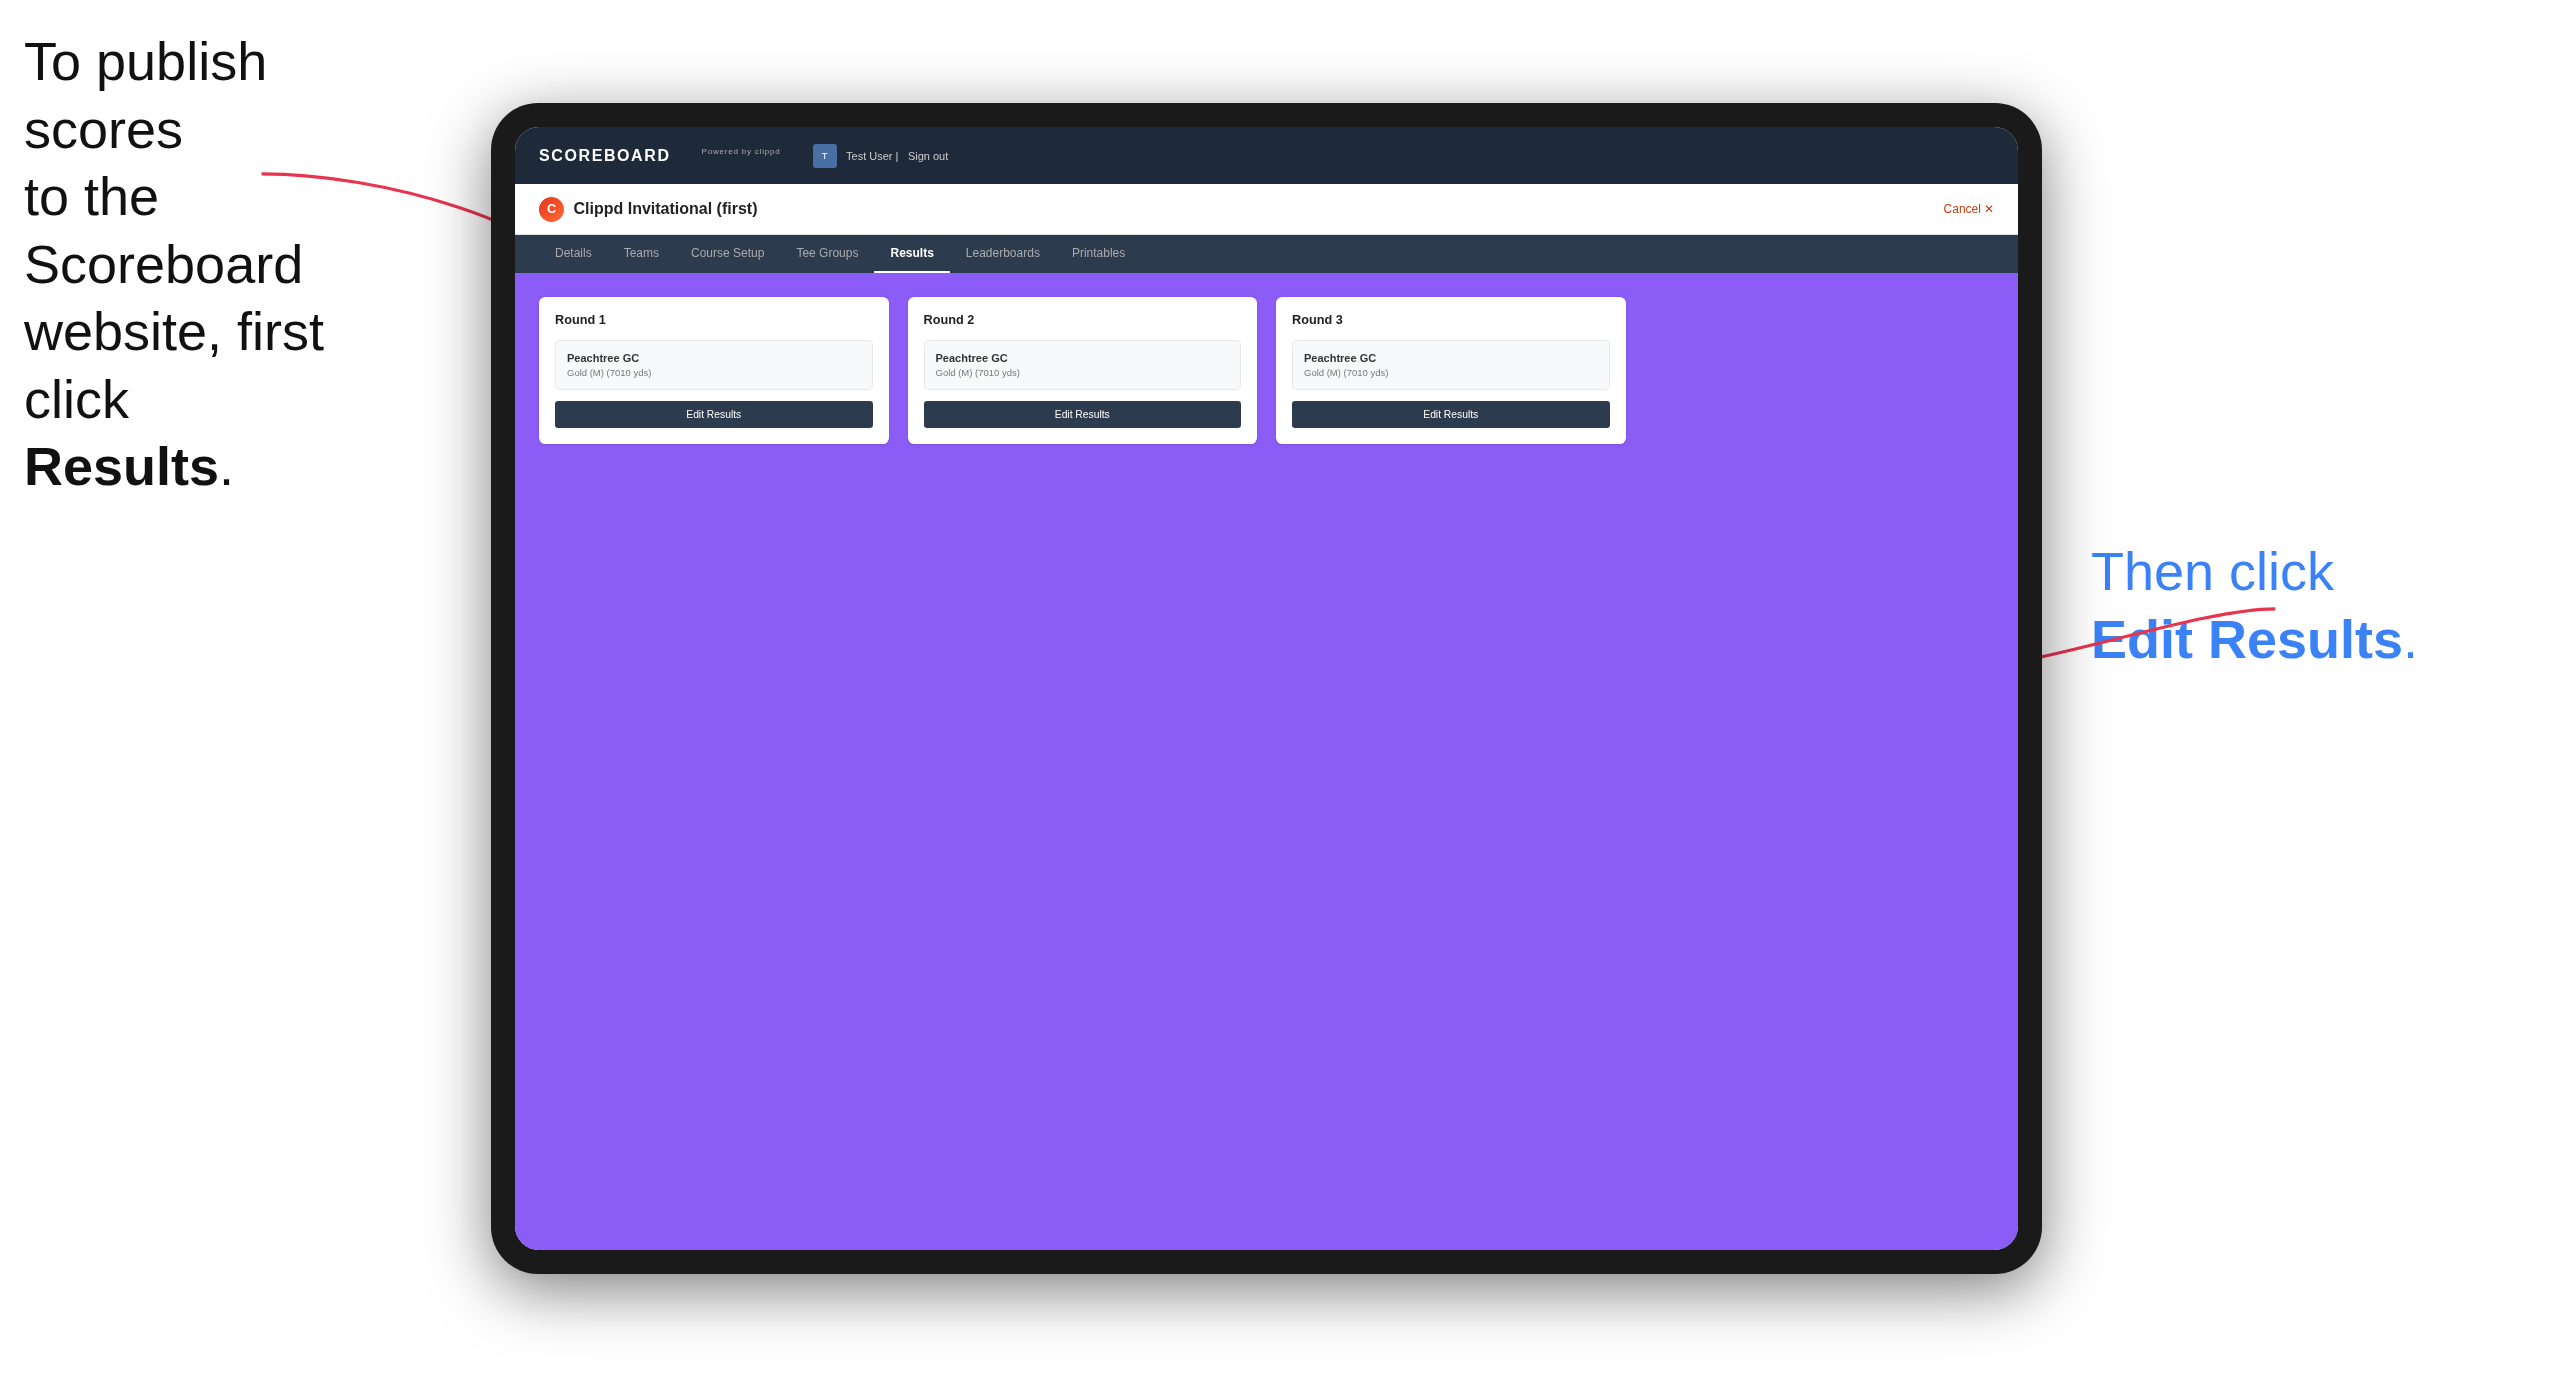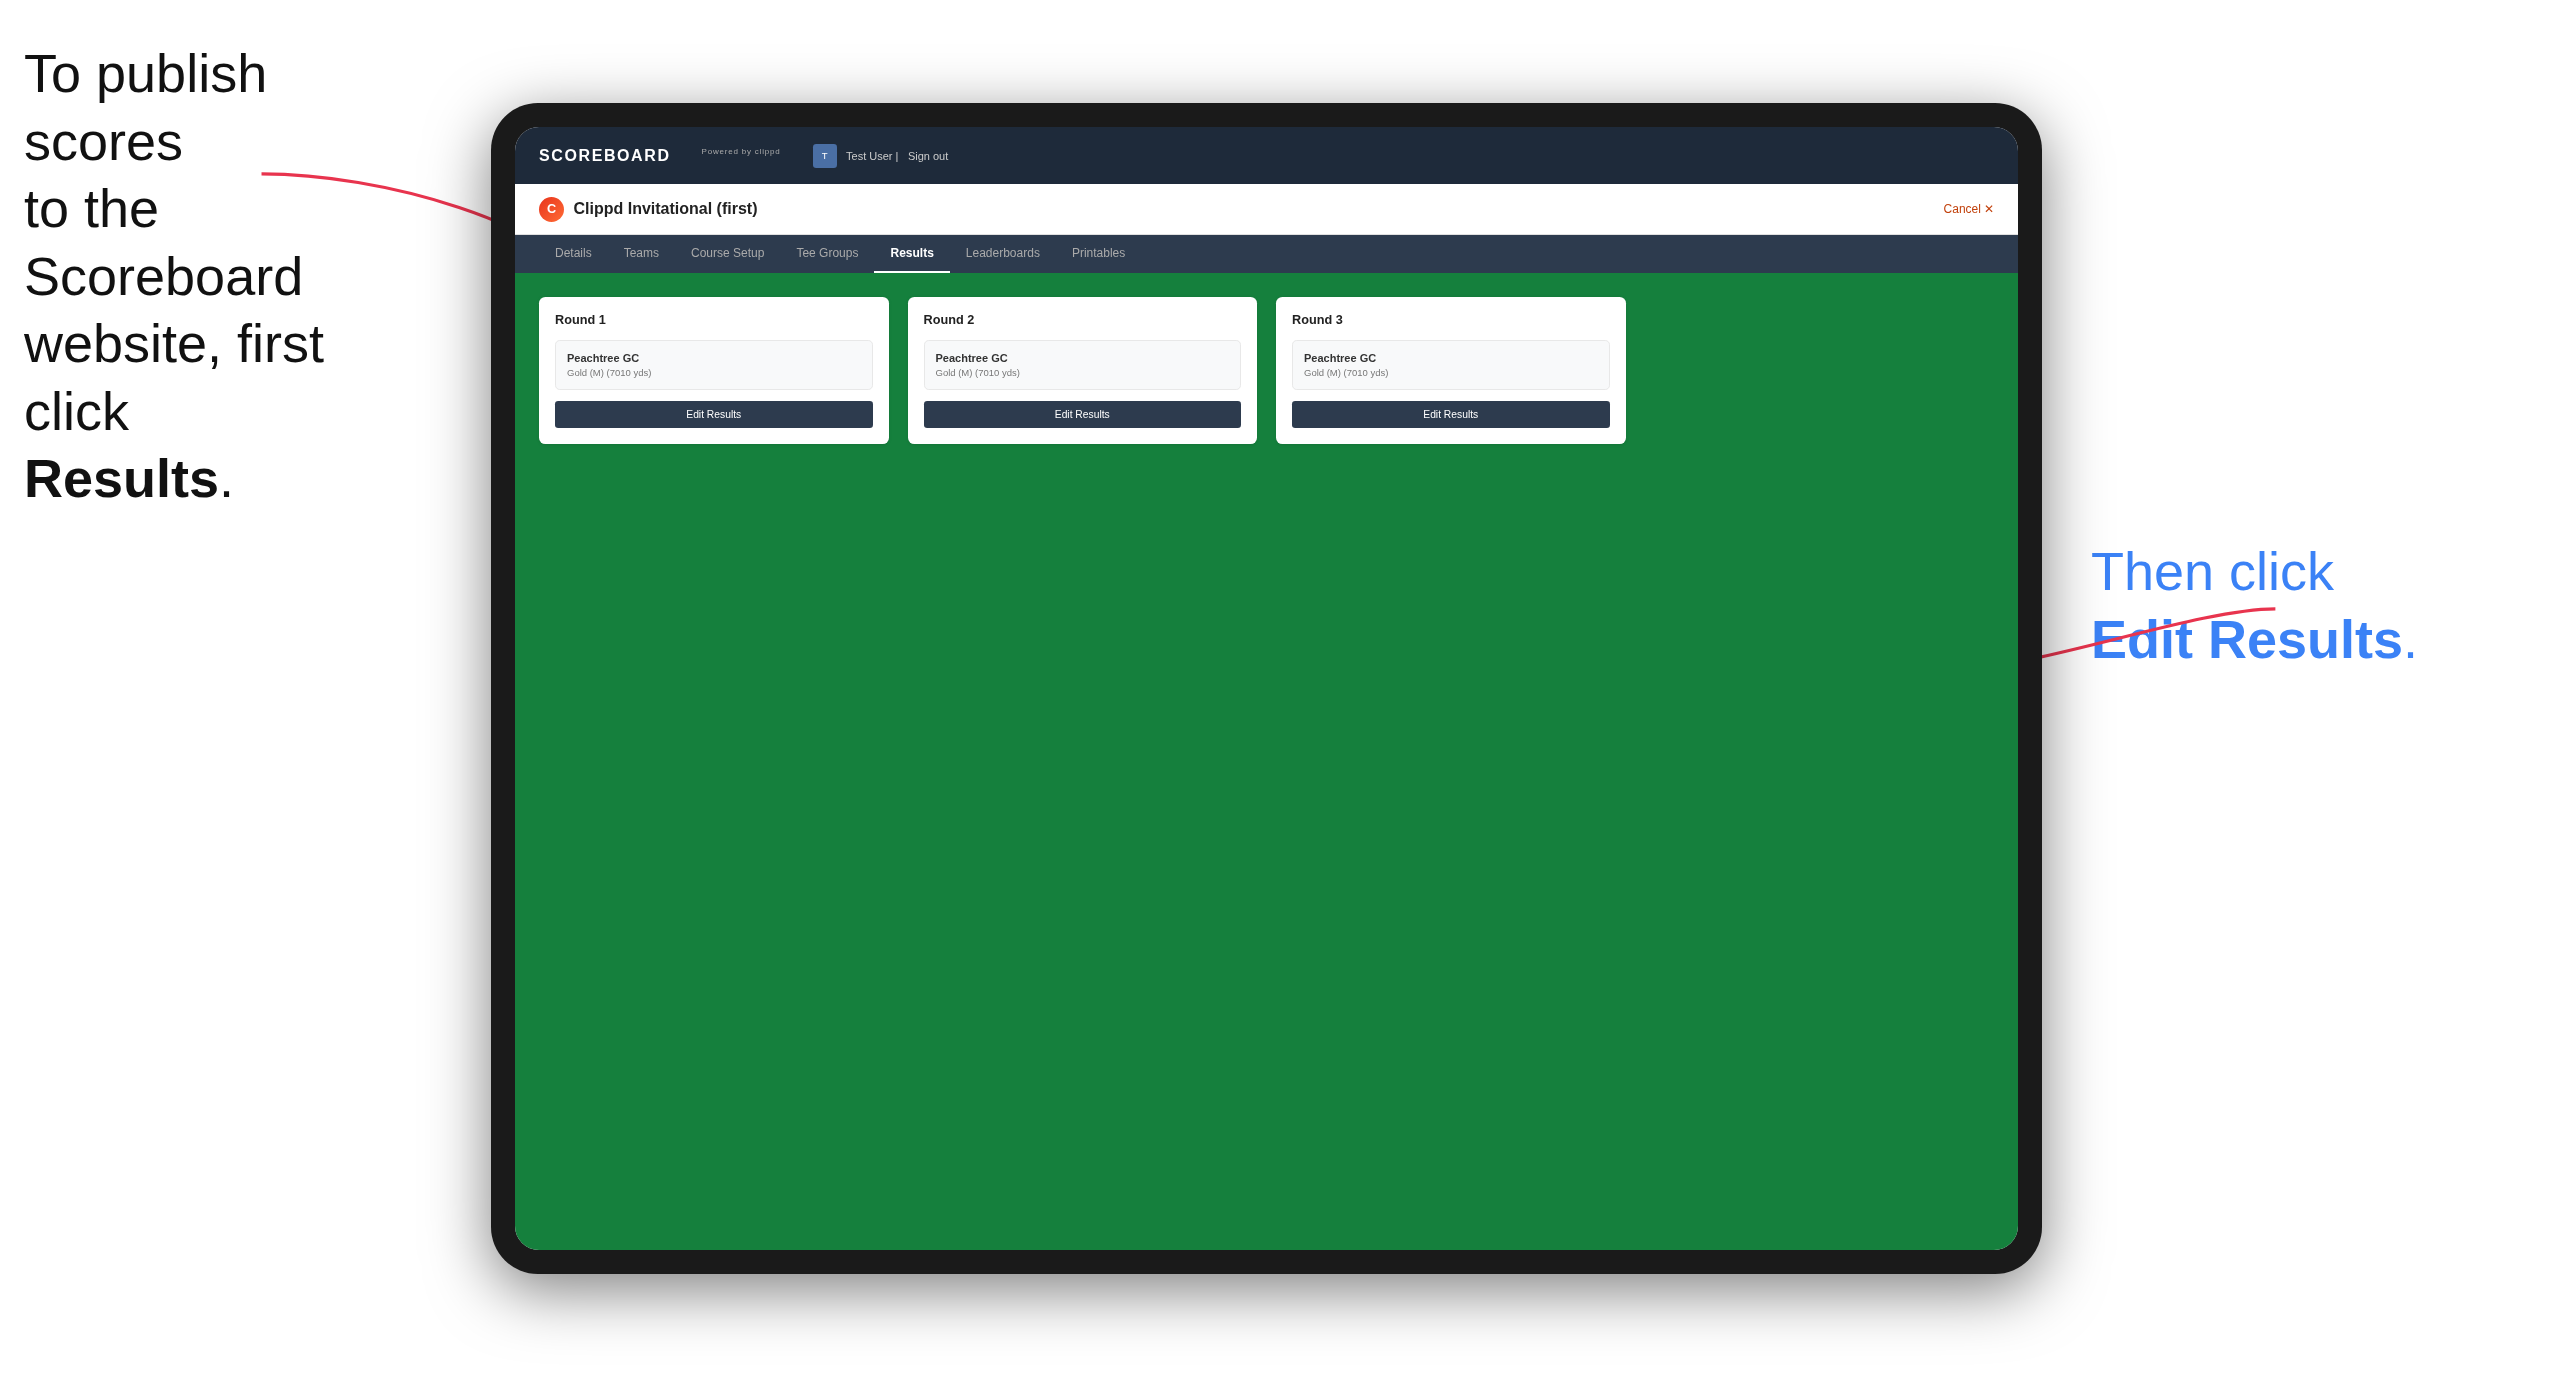--- a/index.html
+++ b/index.html
@@ -8,21 +8,21 @@
       font-family: -apple-system, BlinkMacSystemFont, 'Segoe UI', Arial, sans-serif;
       width: 2576px;
       height: 1386px;
       position: relative;
       overflow: hidden;
     }
 
     
     .instruction-left {
       position: absolute;
-      top: 40px;
+      top: 28px;
       left: 24px;
       font-size: 54px;
       line-height: 1.25;
       color: #111111;
       max-width: 316px;
     }
 
     
     .instruction-right {
       position: absolute;
@@ -186,21 +186,21 @@
     .tab-item.active {
       color: #ffffff;
       border-bottom: 2.4px solid #ffffff;
       font-weight: 600;
     }
 
     
     .content-area {
       flex: 1;
       padding: 24px;
-      background: #15803d;
+      background: #8b5cf6;
       overflow: auto;
     }
 
     .rounds-grid {
       display: grid;
       grid-template-columns: repeat(4, 1fr);
       gap: 19px;
       max-width: 100%;
     }
 

